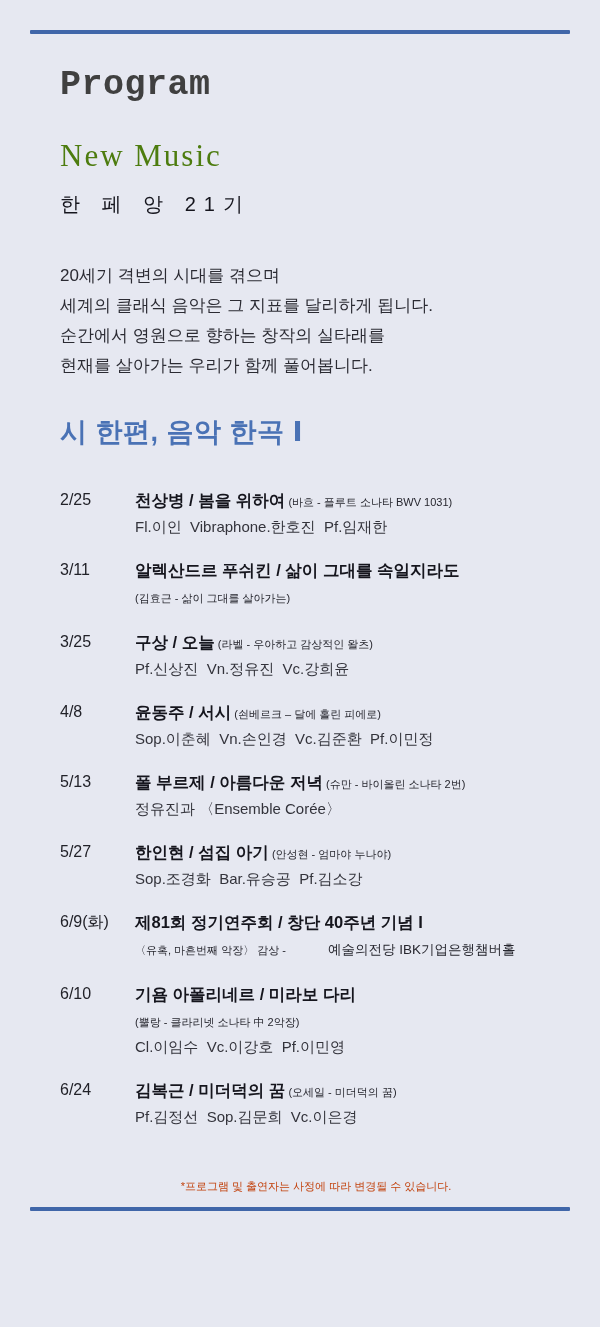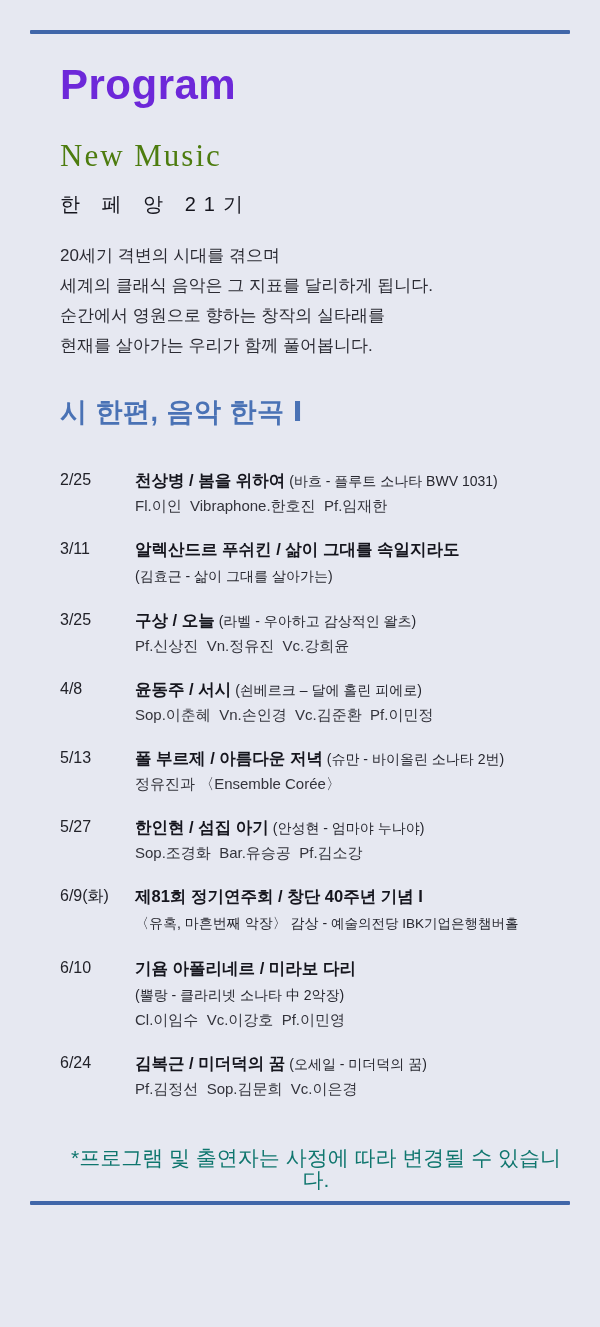--- a/index.html
+++ b/index.html
@@ -22,44 +22,45 @@
     background: #4066a9;
     border-radius: 1px;
     margin: 0 30px;
   }
   .rule.top { padding: 0; margin-top: 30px; }
   .inner {
     padding: 0 28px 0 60px;
   }
   .program-title {
     margin: 30px 0 0 0;
-    font-size: 42px;
+    font-size: 35px;
     font-weight: 700;
     letter-spacing: 0.5px;
-    color: #6d28d9;
+    color: #404040;
     line-height: 42px;
+    font-family: Liberation Mono, monospace;
   }
   .subtitle-en {
     margin-top: 31px;
     font-size: 31px;
     font-weight: 400;
     letter-spacing: 2px;
     color: #4d7c0f;
     line-height: 38px;
     font-family: "Liberation Serif", "DejaVu Serif", serif;
   }
   .subtitle-kr {
     margin-top: 16px;
     font-size: 20px;
     letter-spacing: 8px;
     color: #15151d;
     line-height: 26px;
   }
   .intro {
-    margin-top: 24px;
+    margin-top: 44px;
     font-size: 17px;
     line-height: 30px;
     color: #2b2b33;
   }
   .section-title {
     margin-top: 32px;
     font-size: 27px;
     font-weight: 700;
     color: #4a72b5;
     line-height: 38px;
@@ -87,41 +88,42 @@
     white-space: pre-wrap;
     line-height: 26px;
   }
   .entry-body .line span.bold {
     font-weight: 700;
     font-size: 16.5px;
     color: #15151d;
   }
   .entry-body .line span.normal {
     font-weight: 400;
-    font-size: 14px;
+    font-size: 11px;
     color: #26262e;
   }
   .entry-body .line span.small {
     font-weight: 400;
     font-size: 13.5px;
     color: #26262e;
+    margin-left: 39px;
   }
   .entry-body .line.performers-line {
     line-height: 24px;
   }
   .entry-body .line span.performers {
     font-weight: 400;
     font-size: 15px;
     color: #33333b;
   }
   .footer-note {
     margin-top: 46px;
     text-align: center;
-    font-size: 21px;
-    color: #0f766e;
+    font-size: 11px;
+    color: #c2410c;
     line-height: 22px;
   }
   .rule.bottom { margin-top: 10px; }
 </style>
 </head>
 <body>
 
 <div class="page">
 
   <div class="rule top"></div>

